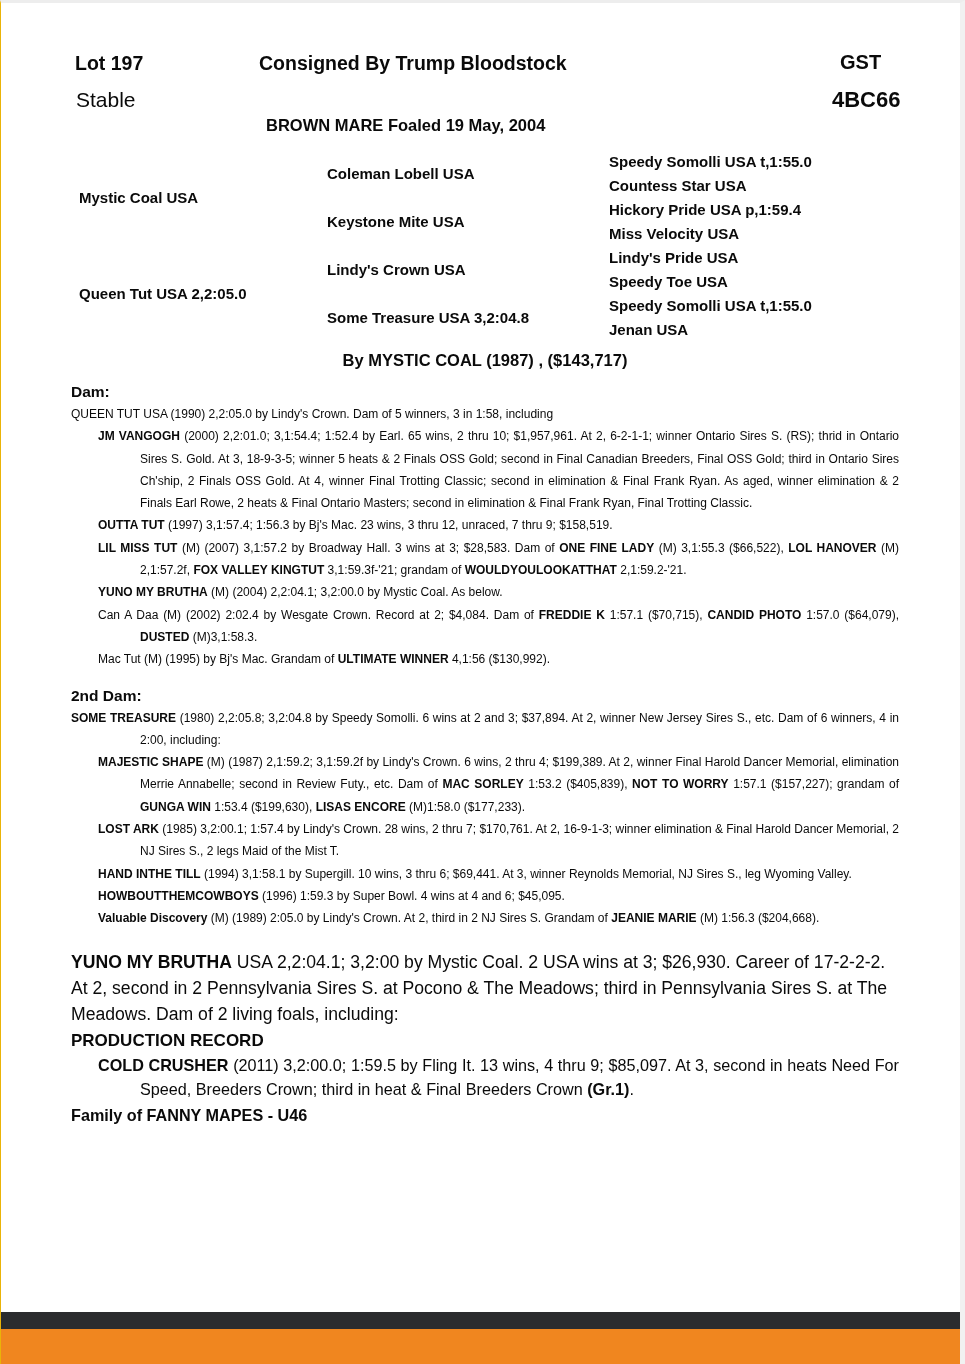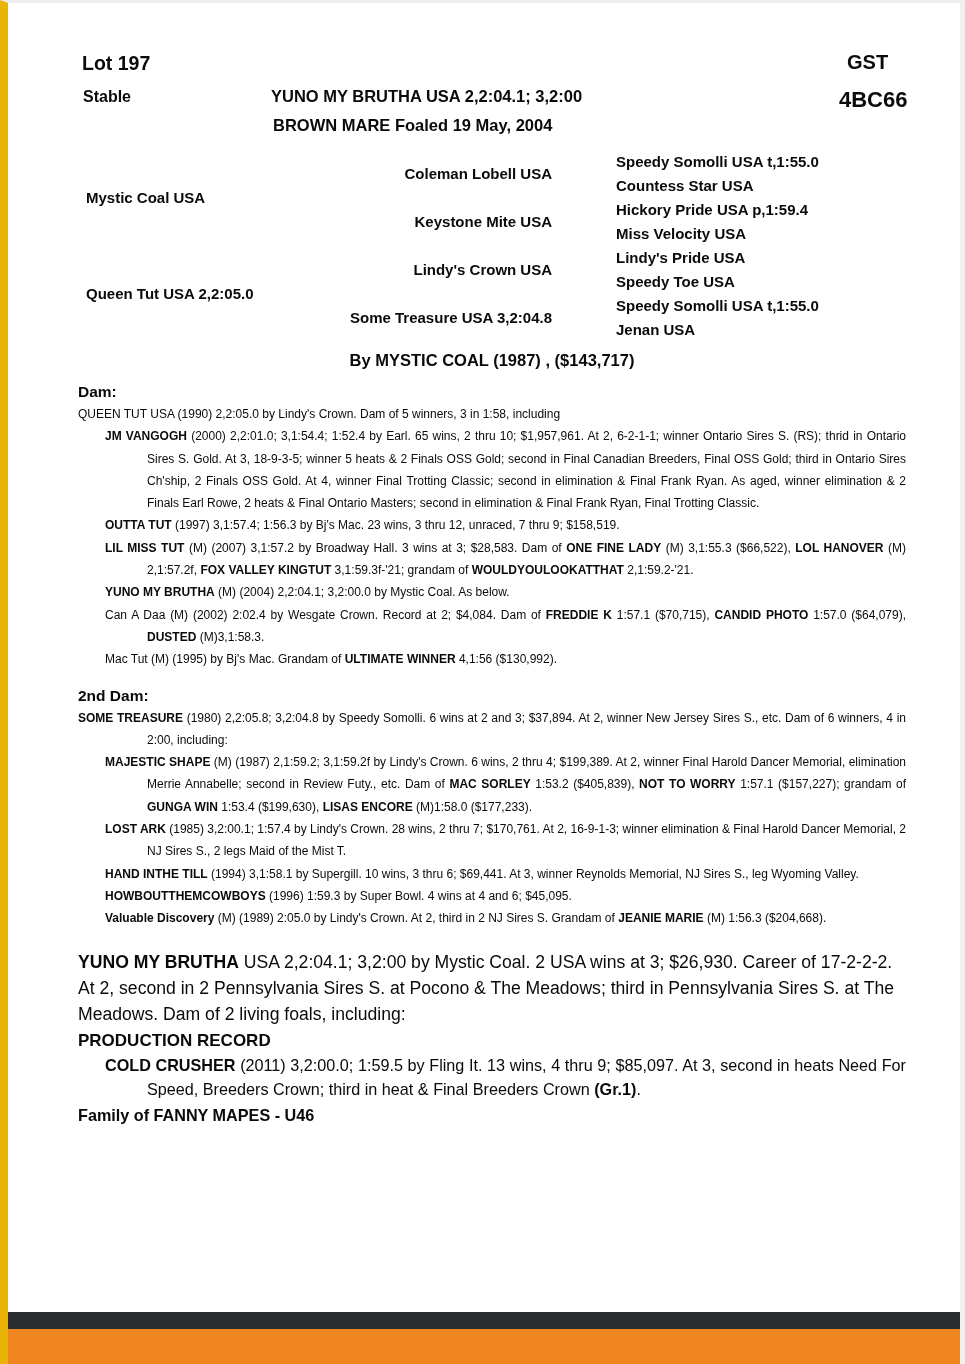--- a/index.html
+++ b/index.html
@@ -4,42 +4,42 @@
 <style>
   html, body { margin: 0; padding: 0; background: #ffffff; }
   .page {
     position: relative;
     width: 965px;
     height: 1364px;
     background: #ffffff;
     font-family: "Liberation Sans", "DejaVu Sans", sans-serif;
     color: #0a0a0a;
     box-sizing: border-box;
-    border-left: 8px solid #eab308;
+    border-left: 1px solid #eab308;
     border-right: 5px solid #f1f1f1;
     border-top: 3px solid #ededed;
     overflow: hidden;
   }
   .abs { position: absolute; }
   .b { font-weight: bold; }
 
   
   .lot        { left: 74px;  top: 49px;  font-size: 19.5px; font-weight: bold; }
   .consignor  { left: 258px; top: 49px;  font-size: 19.5px; font-weight: bold; }
   .gst        { left: 839px; top: 48px;  font-size: 20px;   font-weight: bold; }
-  .stable     { left: 75px;  top: 85px;  font-size: 16px; font-weight: bold; }
+  .stable     { left: 75px;  top: 85px;  font-size: 21px; font-weight: normal; }
   .horse-line { left: 263px; top: 84px;  font-size: 16.5px; font-weight: bold; }
   .code       { left: 831px; top: 84px;  font-size: 22px; font-weight: bold; }
   .foaled     { left: 265px; top: 113px; font-size: 16.5px; font-weight: bold; }
 
   
   .ped-col { position: absolute; top: 146px; height: 193px; display: grid; font-weight: bold; font-size: 15px; }
   .ped-col > div { align-self: center; white-space: nowrap; }
   .ped-gen1 { left: 78px;  grid-template-rows: repeat(2, 96.5px); }
-  .ped-gen2 { left: 342px; grid-template-rows: repeat(4, 48.2px); text-align: right; }
+  .ped-gen2 { left: 326px; grid-template-rows: repeat(4, 48.2px); }
   .ped-gen3 { left: 608px; grid-template-rows: repeat(8, 24.1px); }
 
   
   .main { position: absolute; left: 70px; top: 348px; width: 828px; }
   .sire-line { font-size: 16.5px; font-weight: bold; text-align: center; }
   .sec-head  { font-size: 15.5px; font-weight: bold; margin-top: 13px; }
   .entries   { font-size: 12px; line-height: 22.3px; margin-top: 2px; }
   .entry     { text-align: justify; padding-left: 69px; }
   .entry.i0  { text-indent: -69px; }
   .entry.i1  { text-indent: -42px; }
@@ -52,23 +52,23 @@
   
   .bar-dark   { position: absolute; left: 0; right: 0; bottom: 35px; height: 17px; background: #2b2c2e; }
   .bar-orange { position: absolute; left: 0; right: 0; bottom: 0;    height: 35px; background: #f0861f; }
 </style>
 </head>
 <body>
 
 <div class="page">
 
   <div class="abs lot">Lot 197</div>
+  <div class="abs consignor">Consigned By Trump Bloodstock</div>
   <div class="abs gst">GST</div>
   <div class="abs stable">Stable</div>
-  <div class="abs horse-line">YUNO MY BRUTHA USA 2,2:04.1; 3,2:00</div>
   <div class="abs code">4BC66</div>
   <div class="abs foaled">BROWN MARE Foaled 19 May, 2004</div>
 
   <div class="ped-col ped-gen1">
       <div>Mystic Coal USA</div>
       <div>Queen Tut USA 2,2:05.0</div>
     </div>
   <div class="ped-col ped-gen2">
       <div>Coleman Lobell USA</div>
       <div>Keystone Mite USA</div>

